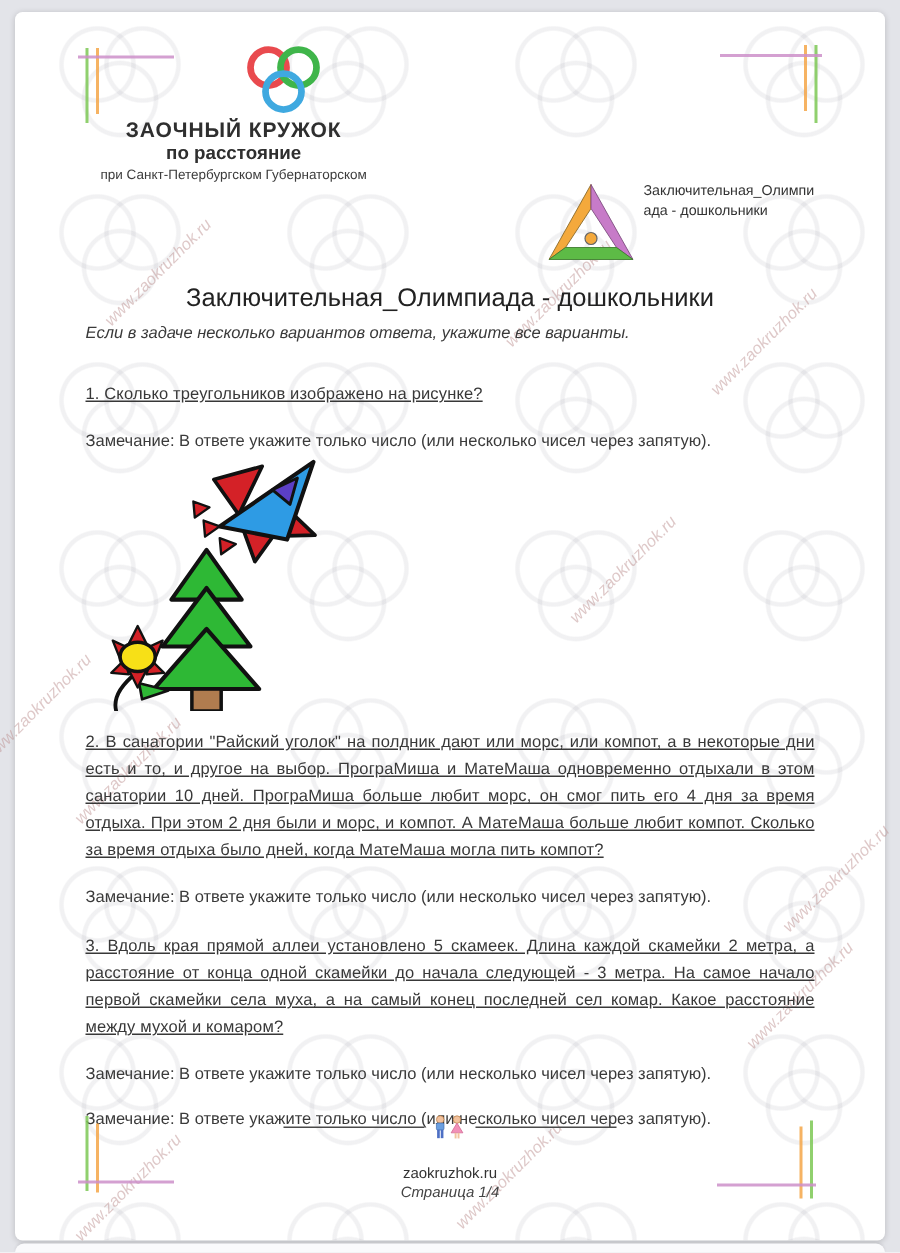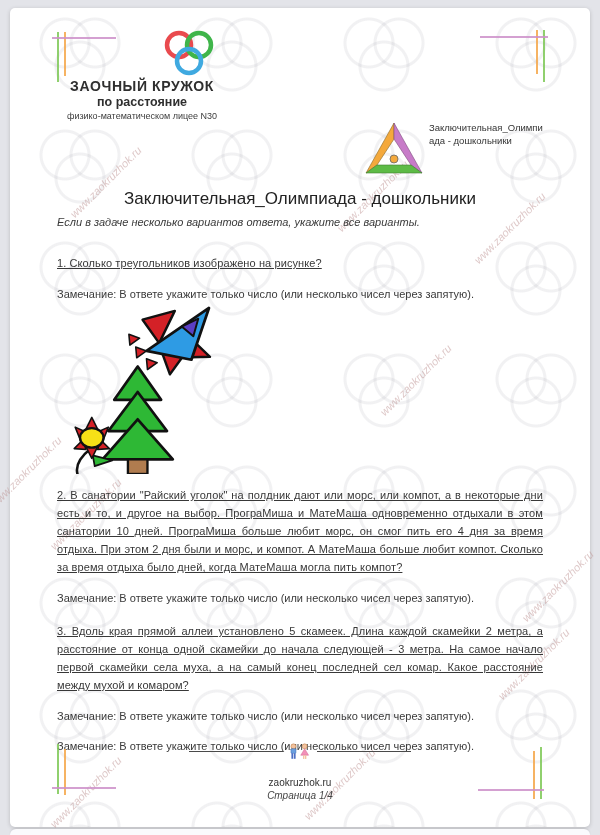--- a/index.html
+++ b/index.html
@@ -111,21 +111,21 @@
 
     <div class="header">
       <svg class="logo-circles" width="54" height="48" viewBox="0 0 54 48">
         <circle cx="18" cy="15" r="12" fill="none" stroke="#e94a4e" stroke-width="4.5"></circle>
         <circle cx="38" cy="15" r="12" fill="none" stroke="#3fb54a" stroke-width="4.5"></circle>
         <circle cx="28" cy="31" r="12" fill="none" stroke="#3fa9e0" stroke-width="4.5"></circle>
       </svg>
       <div class="org-block">
         <div class="org-t1">ЗАОЧНЫЙ КРУЖОК</div>
         <div class="org-t2">по расстояние</div>
-        <div class="org-s2">физико-математическом лицее N30</div>
+        <div class="org-s1">при Санкт-Петербургском Губернаторском</div>
       </div>
       <div class="doc-group">
         <svg width="58" height="54" viewBox="0 0 58 52">
           <polygon points="29,1 29,17 12,43 1,51" fill="#f4a93c" stroke="#8a6a2a" stroke-width="0.6"></polygon>
           <polygon points="29,1 57,51 46,43 29,17" fill="#c77bc8" stroke="#7d4d7e" stroke-width="0.6"></polygon>
           <polygon points="1,51 57,51 46,43 12,43" fill="#5dbb46" stroke="#3f7d30" stroke-width="0.6"></polygon>
           <circle cx="29" cy="37" r="4" fill="#f4a93c" stroke="#666" stroke-width="0.8"></circle>
         </svg>
         <div class="doc-label">Заключительная_Олимпиада - дошкольники</div>
       </div>

